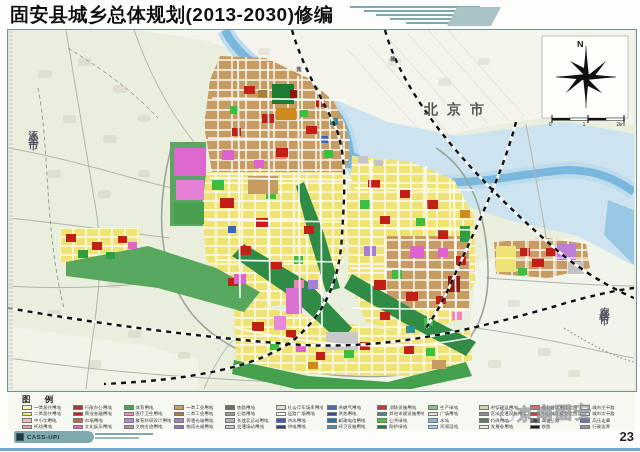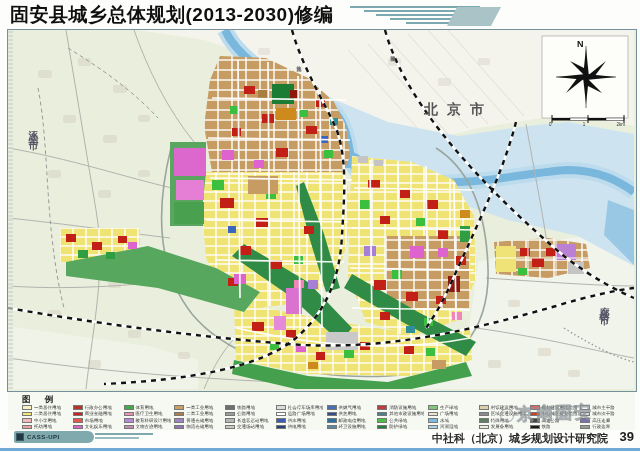--- a/index.html
+++ b/index.html
@@ -562,17 +562,16 @@
   <div class="banner">
     <div class="logo"></div>
     <div class="logo-text">CASS-UPI</div>
   </div>
   <div class="bline1"></div>
   <div class="bline2"></div>
   <div class="watermark">
     <div class="wm-icon"></div>
     <div class="wm-text">京南固安</div>
   </div>
-  <div class="institute">中社科（北京）城乡规划设计研究院</div>
-  <div class="pagenum">39</div>
+  <div class="pagenum">23</div>
   <div class="bottom-rule"></div>
 
 </div>
 
 </body></html>

